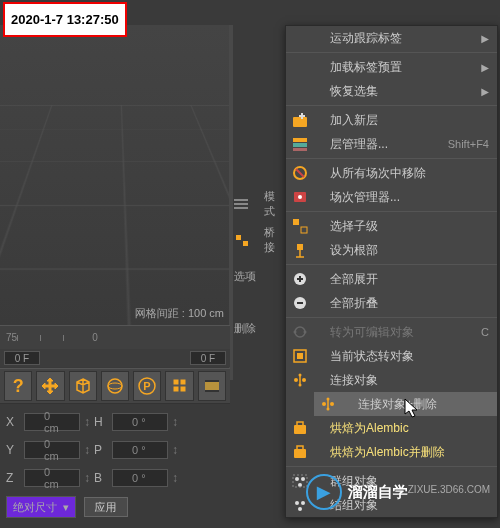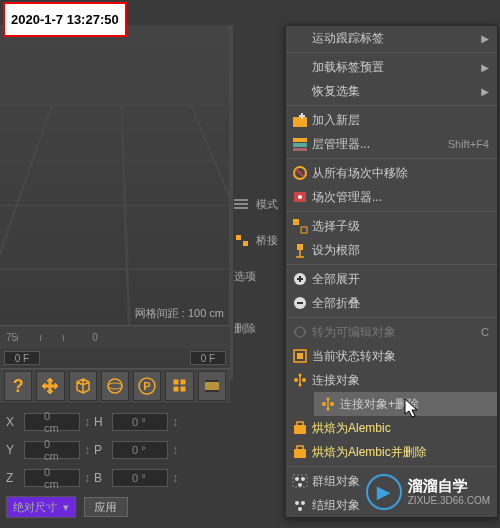--- a/index.html
+++ b/index.html
@@ -28,40 +28,40 @@
   .coords { position:absolute; top:408px; left:0; width:230px; }
   .crow { display:flex; align-items:center; height:28px; padding:0 6px; gap:4px; }
   .clab { width:14px; color:#aaa; }
   .cin { width:56px; height:18px; background:#2a2a2a; border:1px solid #555; color:#888; font-size:11px; display:flex; align-items:center; padding:0 19px; }
   .bottom-row { display:flex; align-items:center; gap:8px; padding:4px 6px; }
   .dropdown { height:20px; background:#6d28d9; border:1px solid #555; color:#aaa; font-size:11px; display:flex; align-items:center; padding:10px 6px; gap:6px; }
   .applybtn { height:20px; background:#4a4a4a; border:1px solid #666; color:#ccc; font-size:11px; padding:0 10px; display:flex; align-items:center; }
 
   
   .rside { position:absolute; top:190px; left:234px; width:50px; }
-  .rtab { height:28px; display:flex; align-items:center; gap:4px; color:#aaa; font-size:11px; margin-bottom:8px; }
+  .rtab { height:28px; display:flex; align-items:center; gap:12px; color:#aaa; font-size:11px; margin-bottom:8px; }
   .rtab-icon { width:18px; height:14px; }
 
   
   .menu { position:absolute; top:25px; left:285px; width:213px; background:#464646; border:1px solid #2a2a2a; box-shadow:0 2px 8px rgba(0,0,0,.5); }
-  .mi { display:flex; align-items:center; height:24px; padding:0 8px 0 4px; color:#ccc; font-size:12px; gap:2px; position:relative; }
+  .mi { display:flex; align-items:center; height:24px; padding:0 8px 0 4px; color:#ccc; font-size:12px; gap:20px; position:relative; }
   .mi.hl { background:#666;margin-left:28px; }
   .mi.disabled { color:#777; }
   .mi .ic { width:20px; height:20px; display:flex; align-items:center; justify-content:center; flex-shrink:0; }
   .mi .ic svg { width:18px; height:18px; }
   .mi .txt { flex:1; white-space:nowrap; }
   .mi .txt.y { color:#f7e07a; }
   .mi .sc { color:#999; font-size:11px; }
   .mi .arrow { color:#aaa; font-size:10px; margin-left:auto; }
   .sep { height:1px; background:#333; margin:2px 0; border-top:1px solid #555; }
   .cursor { position:absolute; top:398px; left:404px; z-index:50; }
 
   .watermark { position:absolute; bottom:18px; right:10px; display:flex; align-items:center; gap:6px; z-index:60; }
   .wlogo { width:36px; height:36px; border-radius:50%; border:2px solid #3aa0e0; display:flex; align-items:center; justify-content:center; color:#3aa0e0; font-size:18px; }
-  .wtext { display:flex; flex-direction:column; line-height:1.1; }
+  .wtext { display:flex; flex-direction:row; line-height:1.1; }
   .wtext .a { color:#fff; font-size:15px; font-weight:bold; }
   .wtext .b { color:#aaa; font-size:10px; }
 
   .orange { fill:#f5a623; stroke:#f5a623; }
 </style>
 </head>
 <body>
 
 <div class="timestamp">2020-1-7 13:27:50</div>
 

